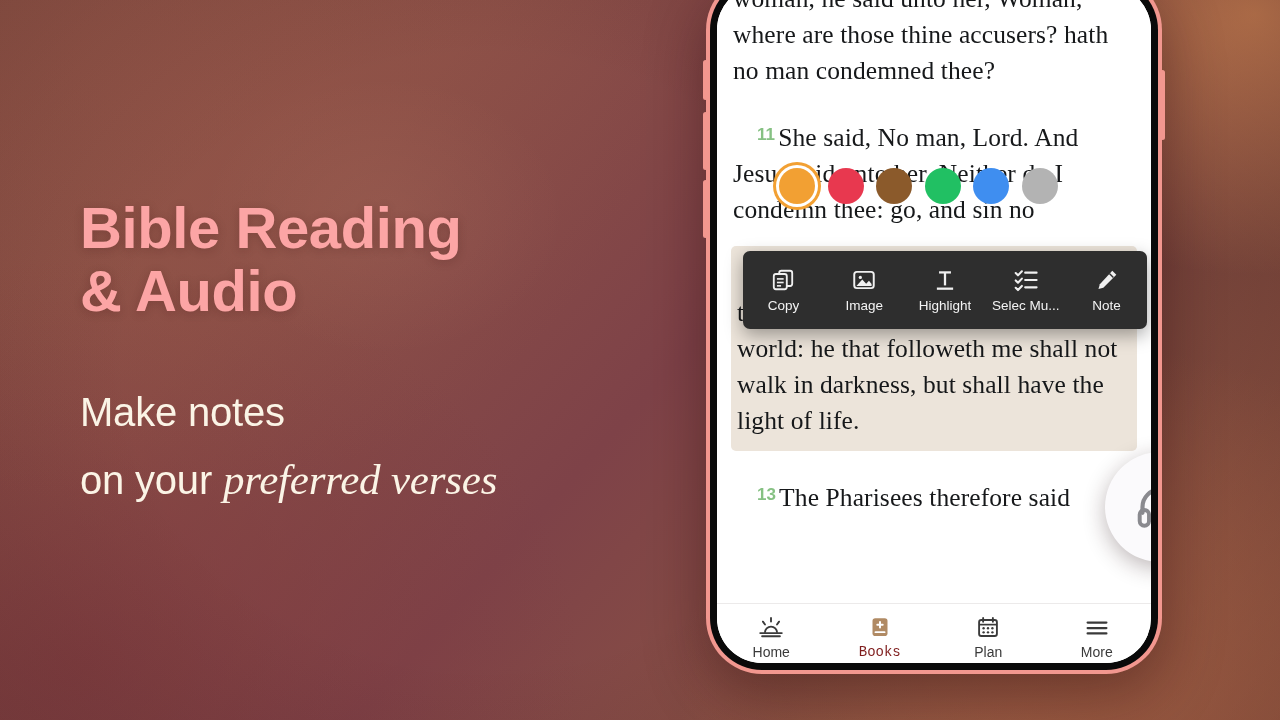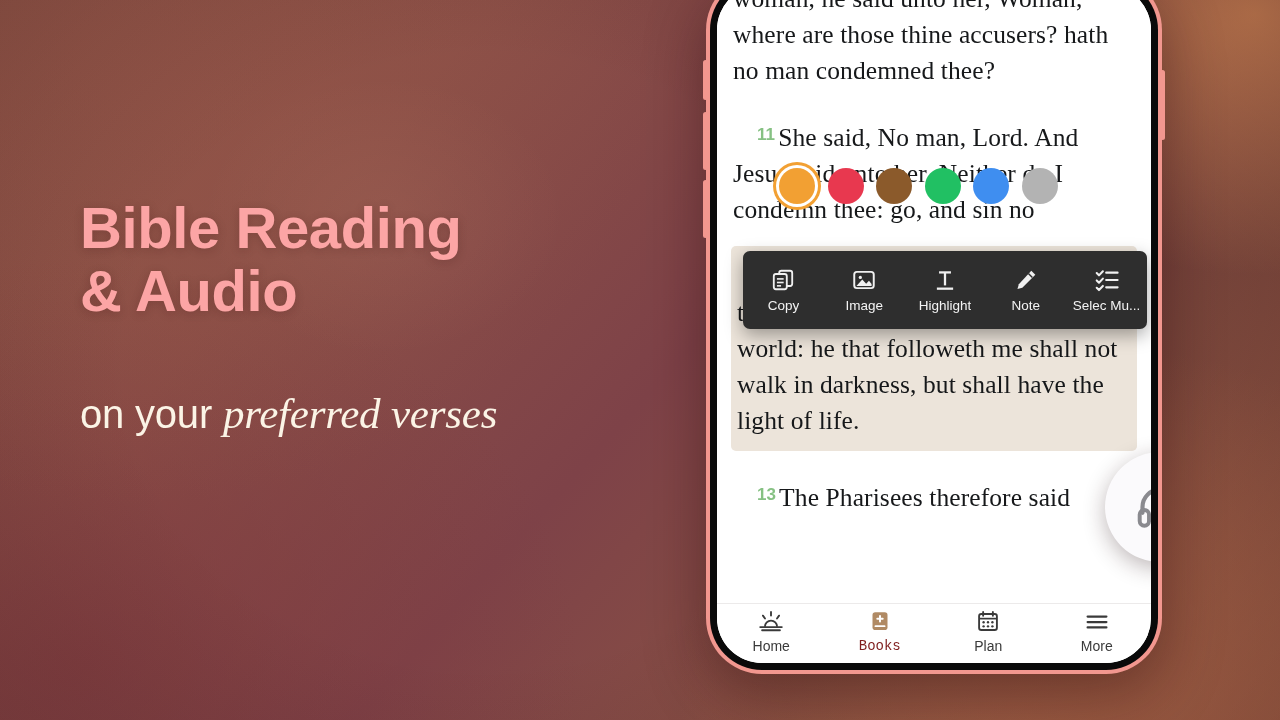--- a/index.html
+++ b/index.html
@@ -151,21 +151,21 @@
     box-shadow:0 6px 22px rgba(40,16,20,0.30);
     z-index:9;
   }
 
   
   #nav{
     position:absolute; left:0; right:0; bottom:0; height:60px;
     background:#fff;
     border-top:1px solid #eceaea;
     display:flex; align-items:flex-start;
-    padding-top:5px;
+    padding-top:11px;
     font-family:"Liberation Sans", sans-serif;
   }
   .nav-item{
     flex:1; display:flex; flex-direction:column;
     align-items:center; gap:3px;
   }
   .nav-label{ font-size:14px; color:#3a3a3a; }
   .nav-item.active .nav-label{ color:#7f1d1d;font-family:Liberation Mono, monospace; }
   .nav-ico{ width:30px; height:26px; display:block; }
 </style>
@@ -173,20 +173,21 @@
 <body>
 
 <div id="bg"></div>
 <div id="bg-soft"></div>
 <div id="bg-vig"></div>
 
 <div id="copy">
   <div id="headline">Bible Reading
 &amp; Audio</div>
   <div id="sub">
+    <span>Make notes</span>
     <span class="l2"><span>on your </span><span class="em">preferred verses</span></span>
   </div>
 </div>
 
 <div id="phone">
 
   <div class="sbtn" id="vol-up"></div>
   <div class="sbtn" id="vol-dn"></div>
   <div class="sbtn" id="vol-dn2"></div>
   <div class="sbtn" id="pwr"></div>
@@ -248,36 +249,36 @@
           <svg class="ctx-ico" viewBox="0 0 24 24">
             <line x1="6.5" y1="5" x2="17.5" y2="5" stroke="#f0f0f0" stroke-width="2.1"></line>
             <line x1="12" y1="5" x2="12" y2="17" stroke="#f0f0f0" stroke-width="2.1"></line>
             <line x1="4.5" y1="20" x2="19.5" y2="20" stroke="#f0f0f0" stroke-width="2.1"></line>
           </svg>
           <span class="ctx-label">Highlight</span>
         </div>
 
         <div class="ctx-item">
           <svg class="ctx-ico" viewBox="0 0 24 24">
-            <path d="M16.9 3.4 L20.6 7.1 L8.6 19.1 L4.1 20.4 L5.4 15.9 Z" fill="#f0f0f0"></path>
-            <line x1="14.2" y1="6.1" x2="17.9" y2="9.8" stroke="#2e2e2e" stroke-width="1.3"></line>
-          </svg>
-          <span class="ctx-label">Note</span>
-        </div>
-
-        <div class="ctx-item">
-          <svg class="ctx-ico" viewBox="0 0 24 24">
             <polyline points="2.5,5.6 4.6,7.7 8.2,3.9" fill="none" stroke="#f0f0f0" stroke-width="1.9" stroke-linecap="round" stroke-linejoin="round"></polyline>
             <polyline points="2.5,12.4 4.6,14.5 8.2,10.7" fill="none" stroke="#f0f0f0" stroke-width="1.9" stroke-linecap="round" stroke-linejoin="round"></polyline>
             <polyline points="2.5,19.2 4.6,21.3 8.2,17.5" fill="none" stroke="#f0f0f0" stroke-width="1.9" stroke-linecap="round" stroke-linejoin="round"></polyline>
             <line x1="11.2" y1="5.2" x2="21.8" y2="5.2" stroke="#f0f0f0" stroke-width="1.9" stroke-linecap="round"></line>
             <line x1="11.2" y1="12" x2="21.8" y2="12" stroke="#f0f0f0" stroke-width="1.9" stroke-linecap="round"></line>
             <line x1="11.2" y1="18.8" x2="21.8" y2="18.8" stroke="#f0f0f0" stroke-width="1.9" stroke-linecap="round"></line>
           </svg>
           <span class="ctx-label">Selec Mu...</span>
+        </div>
+
+        <div class="ctx-item">
+          <svg class="ctx-ico" viewBox="0 0 24 24">
+            <path d="M16.9 3.4 L20.6 7.1 L8.6 19.1 L4.1 20.4 L5.4 15.9 Z" fill="#f0f0f0"></path>
+            <line x1="14.2" y1="6.1" x2="17.9" y2="9.8" stroke="#2e2e2e" stroke-width="1.3"></line>
+          </svg>
+          <span class="ctx-label">Note</span>
         </div>
       </div>
 
       <div id="fab">
         <svg width="56" height="56" viewBox="0 0 48 48">
           <path d="M9 29 V24 a15 15 0 0 1 30 0 v5" fill="none" stroke="#8a8a8f" stroke-width="3.6" stroke-linecap="round"></path>
           <rect x="6.6" y="26.5" width="8" height="13.5" rx="4" fill="none" stroke="#8a8a8f" stroke-width="3.4"></rect>
           <rect x="33.4" y="26.5" width="8" height="13.5" rx="4" fill="none" stroke="#8a8a8f" stroke-width="3.4"></rect>
         </svg>
       </div>

